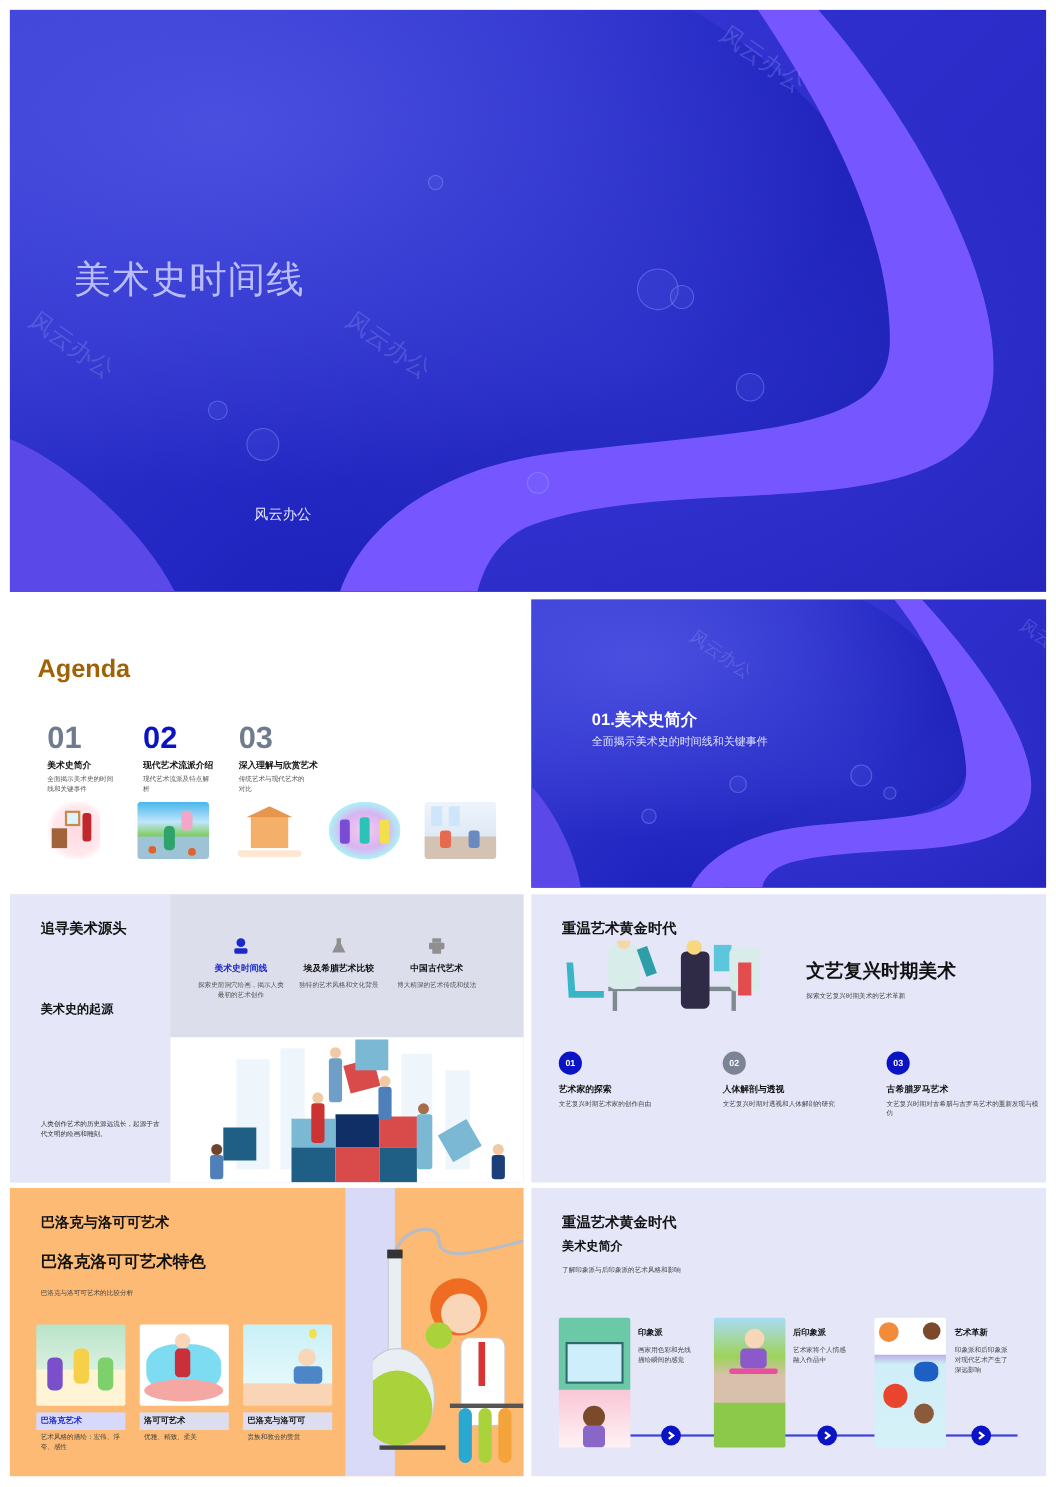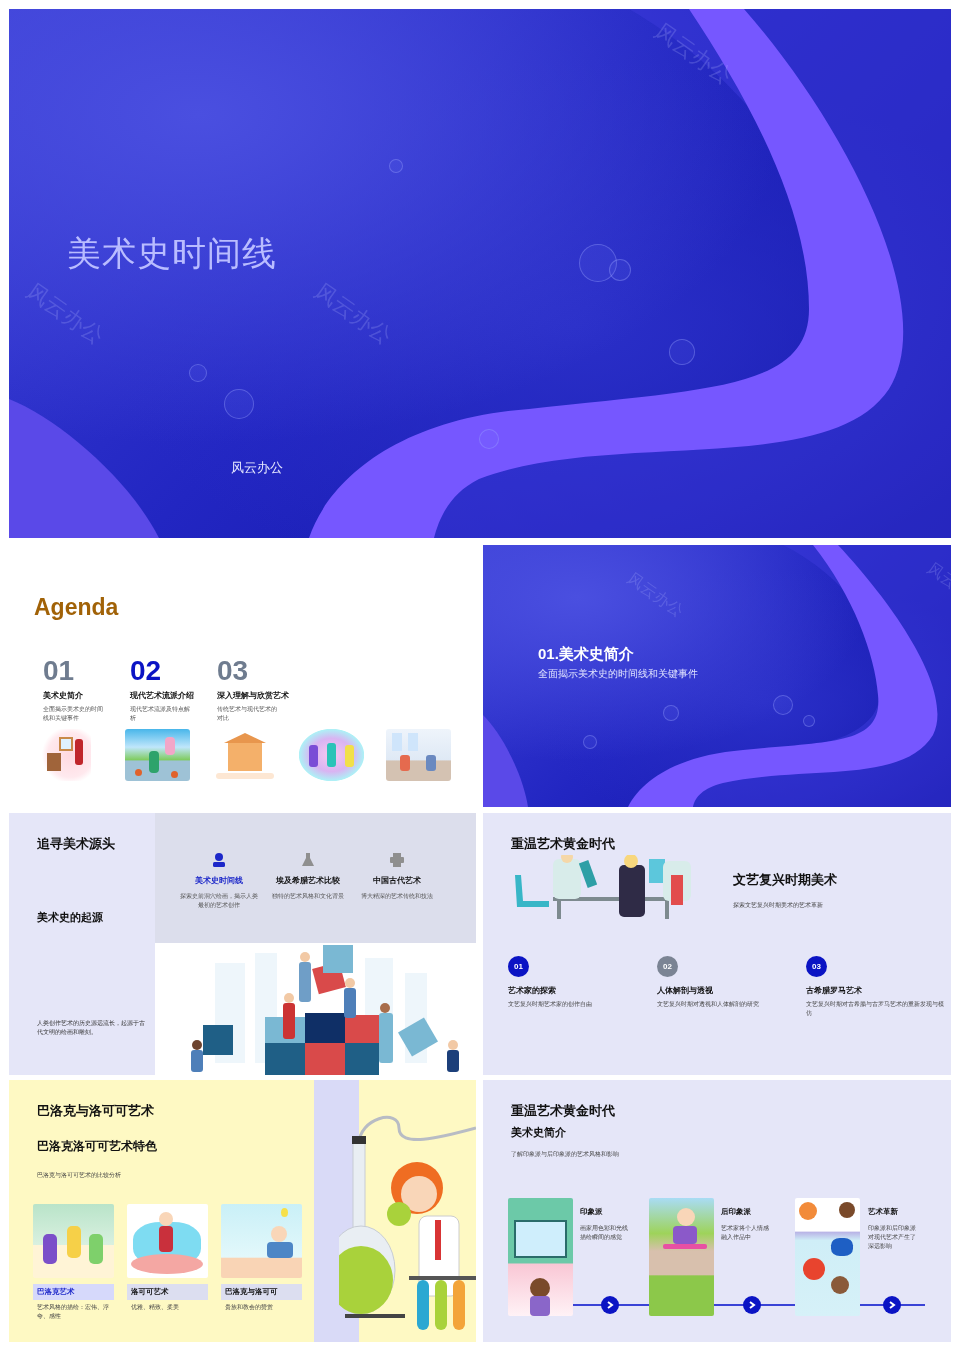--- a/index.html
+++ b/index.html
@@ -47,33 +47,33 @@
   #s4 .desc { position: absolute; left: 28px; top: 206px; font-size: 6px; line-height: 9px; color: #333; width: 110px; }
   .feat { position: absolute; top: 38px; width: 82px; text-align: center; }
   .feat .ico { height: 18px; display: flex; justify-content: center; align-items: center; }
   .feat .ft { font-size: 8px; font-weight: bold; margin-top: 6px; color: #111; }
   .feat .ft.active { color: #1d28c9; }
   .feat .fd { font-size: 6px; color: #555; margin-top: 6px; line-height: 9px; }
 
   
   #s5 { left: 483px; top: 813px; width: 468px; height: 262px; background: #e5e6f8; }
   #s5 .title { position: absolute; left: 28px; top: 22px; font-size: 13px; font-weight: bold; }
-  #s5 .sub-title { position: absolute; left: 250px; top: 58px; font-size: 13px; font-weight: bold; }
+  #s5 .sub-title { position: absolute; left: 250px; top: 58px; font-size: 17px; font-weight: bold; }
   #s5 .sub-desc { position: absolute; left: 250px; top: 88px; font-size: 6px; color: #444; }
   .step { position: absolute; top: 143px; width: 140px; }
   .step .circ { width: 21px; height: 21px; border-radius: 50%; background: #0b14c4; color: #fff; font-size: 8px; font-weight: bold; display: flex; align-items: center; justify-content: center; }
   .step .circ.gray { background: #7b8494; }
   .step .st { font-size: 8px; font-weight: bold; margin-top: 8px; }
   .step .sd { font-size: 6px; color: #444; margin-top: 4px; line-height: 9px; }
 
   
-  #s6 { left: 9px; top: 1080px; width: 467px; height: 262px; background: #fef9c3; }
+  #s6 { left: 9px; top: 1080px; width: 467px; height: 262px; background: #fdba74; }
   #s6 .stripe { position: absolute; left: 305px; top: 0; width: 45px; height: 262px; background: #d9daf7; }
   #s6 .h1 { position: absolute; left: 28px; top: 22px; font-size: 13px; font-weight: bold; }
-  #s6 .h2 { position: absolute; left: 28px; top: 58px; font-size: 12px; font-weight: bold; }
+  #s6 .h2 { position: absolute; left: 28px; top: 58px; font-size: 15px; font-weight: bold; }
   #s6 .desc { position: absolute; left: 28px; top: 91px; font-size: 6px; color: #444; }
   .card { position: absolute; top: 124px; width: 81px; }
   .card .pic { width: 81px; height: 74px; border-radius: 2px; overflow: hidden; }
   .card .ct { margin-top: 6px; background: #dcdef0; font-size: 7.5px; font-weight: bold; padding: 3px 4px; }
   .card .ct.active { background: #d6d9fb; color: #1d28c9; }
   .card .cd { font-size: 6px; color: #444; margin-top: 3px; padding-left: 4px; line-height: 9px; width: 76px; }
 
   
   #s7 { left: 483px; top: 1080px; width: 468px; height: 262px; background: #e5e6f8; }
   #s7 .h1 { position: absolute; left: 28px; top: 22px; font-size: 13px; font-weight: bold; }

